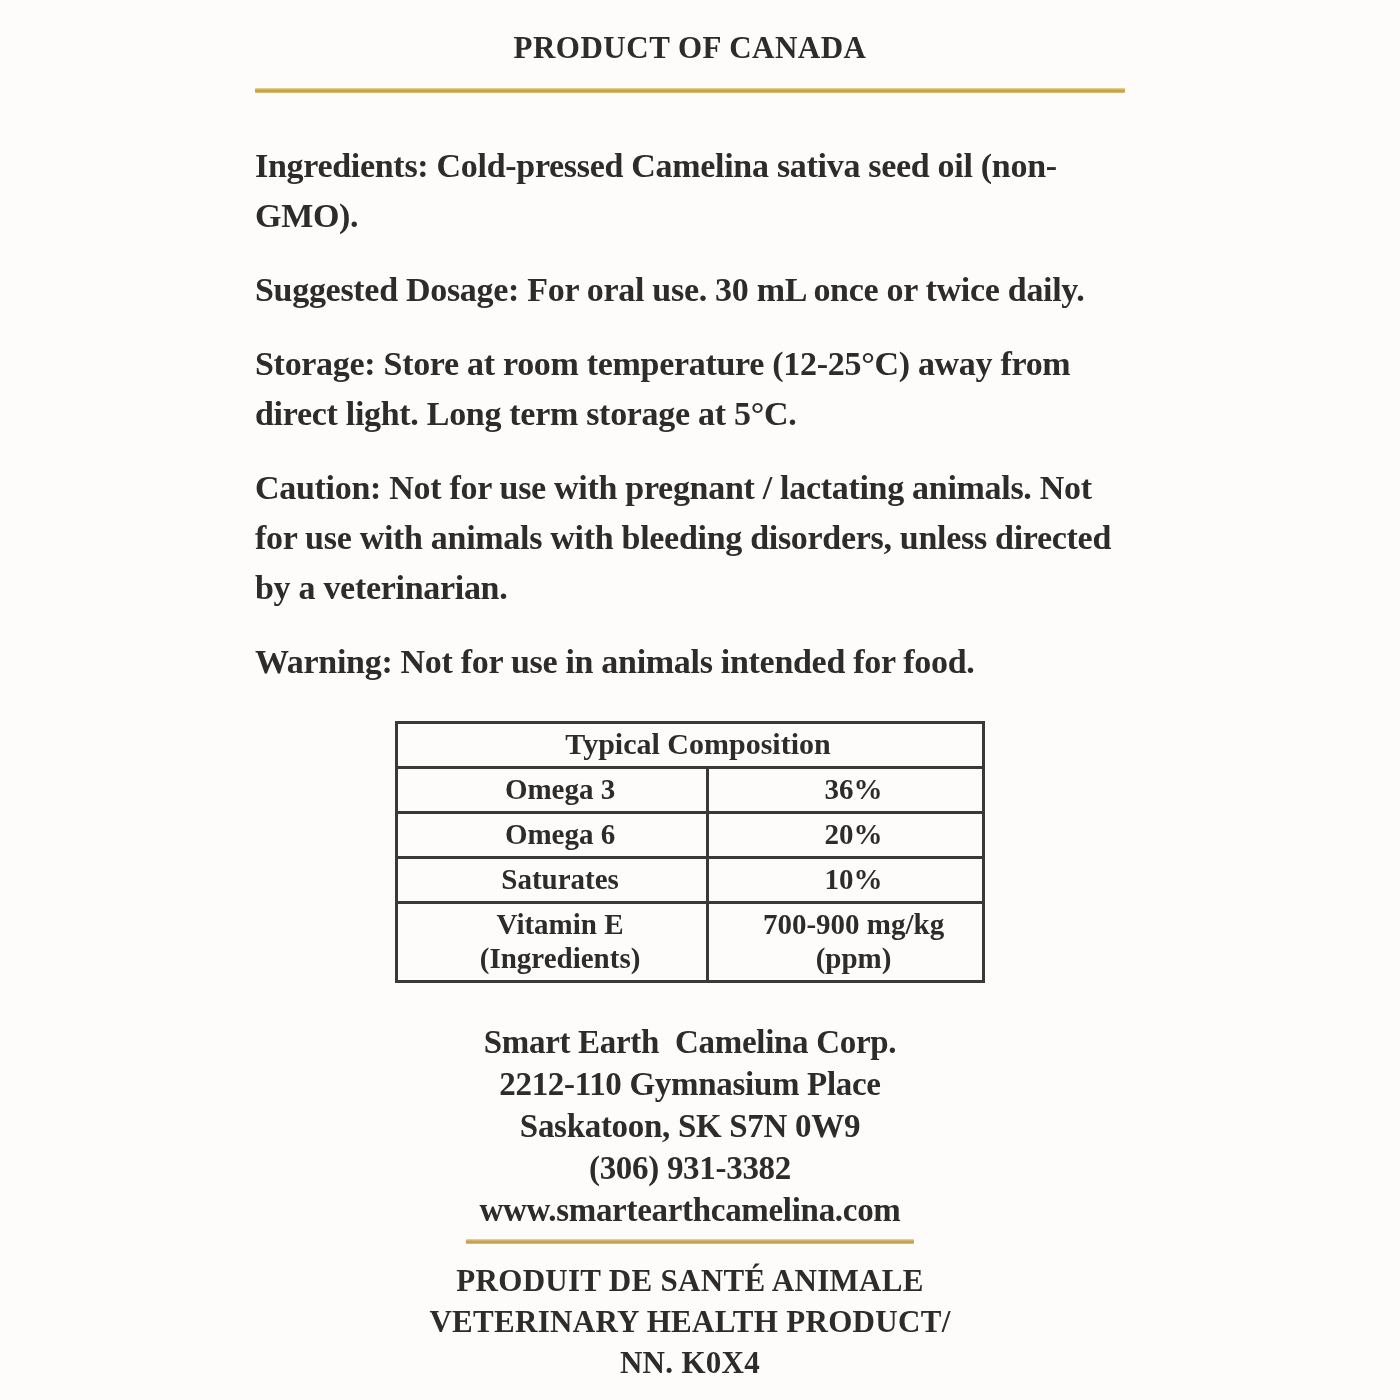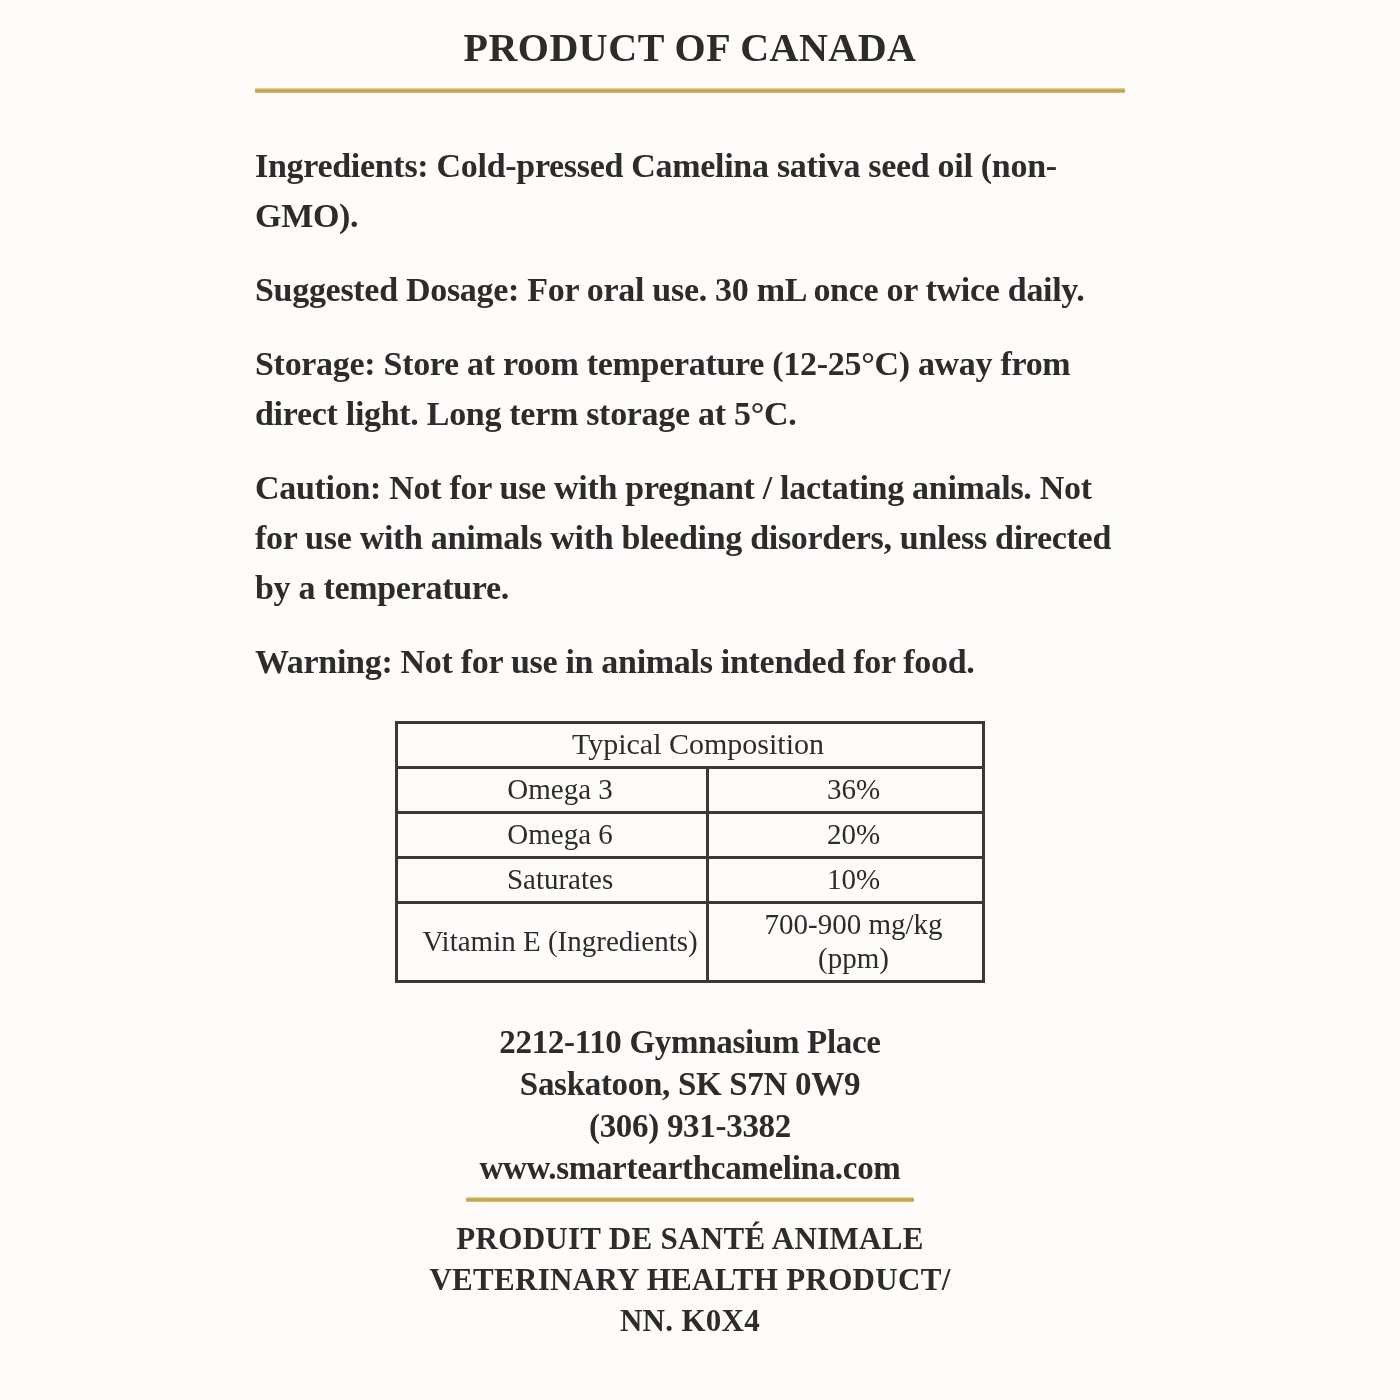--- a/index.html
+++ b/index.html
@@ -20,21 +20,21 @@
     height: 1400px;
     position: relative;
   }
   .content {
     margin-left: 255px;
     width: 870px;
     padding-top: 30px;
   }
   .page-title {
     text-align: center;
-    font-size: 40px;
+    font-size: 31px;
     letter-spacing: 0.5px;
     line-height: 36px;
     margin: 0;
   }
   .gold-rule {
     height: 5px;
     border: none;
     margin: 22px 0 0 0;
     background: linear-gradient(to bottom, #e9d89f 0%, #c19a3f 55%, #d9bf76 100%);
     border-radius: 1px;
@@ -53,21 +53,21 @@
     width: 590px;
     margin: 34px auto 0 auto;
     table-layout: fixed;
   }
   .comp-table th, .comp-table td {
     border: 3px solid #3b3936;
     text-align: center;
     padding: 3px 4px 5px 20px;
     font-size: 29px;
     line-height: 34px;
-    font-weight: normal;
+    font-weight: bold;
   }
   .comp-table th {
     font-size: 30px;
   }
   .comp-table col.c1 { width: 53%; }
   .comp-table col.c2 { width: 47%; }
   .contact-block {
     margin-top: 38px;
     text-align: center;
     font-size: 33px;
@@ -100,21 +100,21 @@
   <div class="content">
 
     <h1 class="page-title">PRODUCT OF CANADA</h1>
 
     <hr class="gold-rule">
 
     <div class="paragraphs">
       <p class="para">Ingredients: Cold-pressed Camelina sativa seed oil (non-GMO).</p>
       <p class="para">Suggested Dosage: For oral use. 30 mL once or twice daily.</p>
       <p class="para">Storage: Store at room temperature (12-25°C) away from direct light. Long term storage at 5°C.</p>
-      <p class="para">Caution: Not for use with pregnant / lactating animals. Not for use with animals with bleeding disorders, unless directed by a temperature.</p>
+      <p class="para">Caution: Not for use with pregnant / lactating animals. Not for use with animals with bleeding disorders, unless directed by a veterinarian.</p>
       <p class="para">Warning: Not for use in animals intended for food.</p>
     </div>
 
     <table class="comp-table">
       <colgroup>
           <col class="c1">
           <col class="c2">
         </colgroup>
       <thead>
         <tr>
@@ -135,20 +135,21 @@
           <td>10%</td>
         </tr>
         <tr>
           <td>Vitamin E (Ingredients)</td>
           <td>700-900 mg/kg (ppm)</td>
         </tr>
       </tbody>
     </table>
 
     <div class="contact-block">
+      <div class="line">Smart Earth  Camelina Corp.</div>
       <div class="line">2212-110 Gymnasium Place</div>
       <div class="line">Saskatoon, SK S7N 0W9</div>
       <div class="line">(306) 931-3382</div>
       <div class="line">www.smartearthcamelina.com</div>
     </div>
 
     <hr class="gold-rule-short">
 
     <div class="footer-block">
       <div>PRODUIT DE SANTÉ ANIMALE</div>

